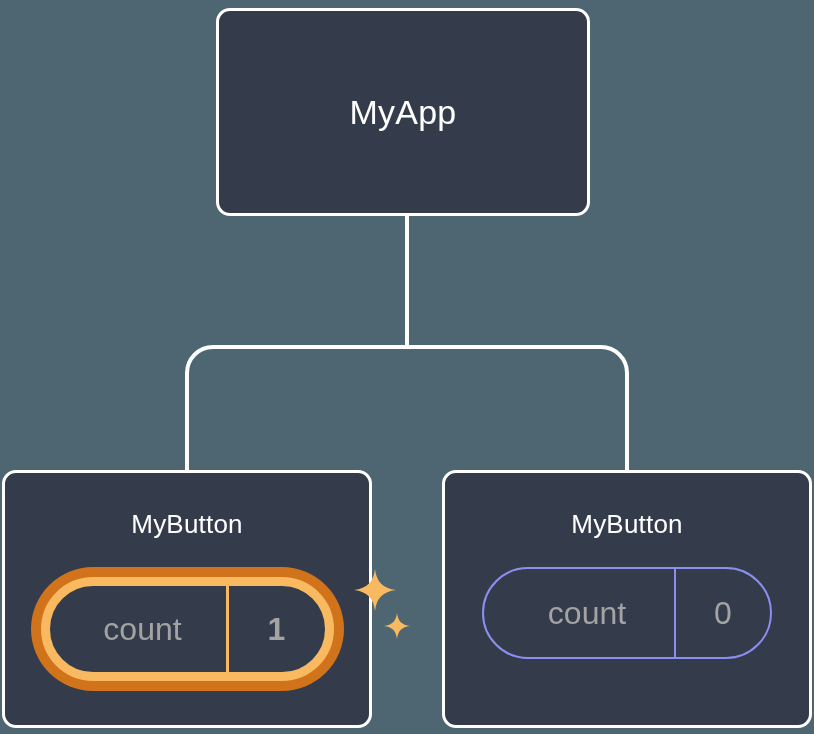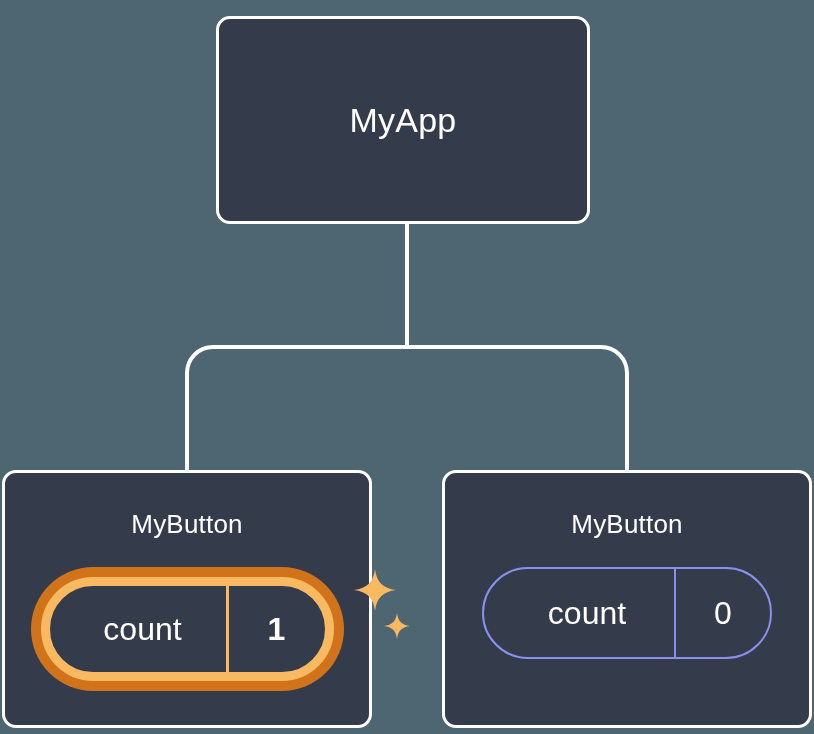--- a/index.html
+++ b/index.html
@@ -35,21 +35,21 @@
     box-sizing: border-box;
     background: #343c4b;
     border: 3px solid #ffffff;
     border-radius: 14px;
     display: flex;
     flex-direction: column;
     align-items: center;
   }
   .node-root {
     left: 216px;
-    top: 16px;
+    top: 8px;
     width: 374px;
     height: 208px;
     justify-content: center;
   }
   .node-child-left {
     left: 2px;
     top: 470px;
     width: 370px;
     height: 258px;
     padding-top: 38px;
@@ -88,21 +88,21 @@
     align-items: stretch;
     height: 92px;
     border-radius: 46px;
     border: 2px solid #8b8ff0;
     background: transparent;
   }
   .pill-key, .pill-val {
     display: flex;
     align-items: center;
     justify-content: center;
-    color: #ffffff;
+    color: #a3a3a3;
     font-size: 32px;
     font-weight: 400;
     line-height: 1;
   }
   .pill-key {
     width: 174px;
     padding-left: 16px;
   }
   .pill-val {
     width: 94px;

